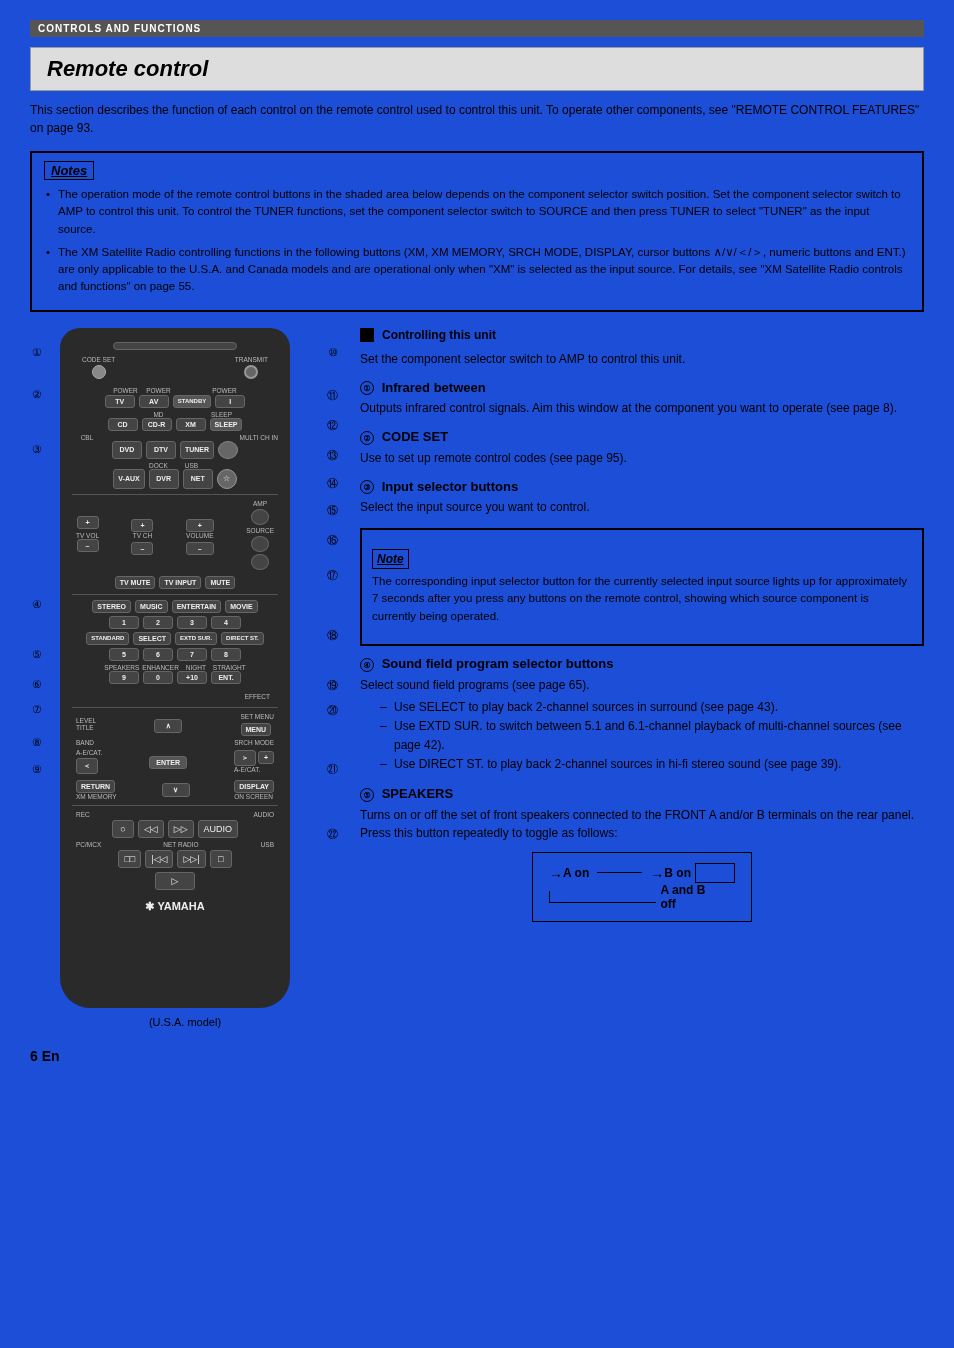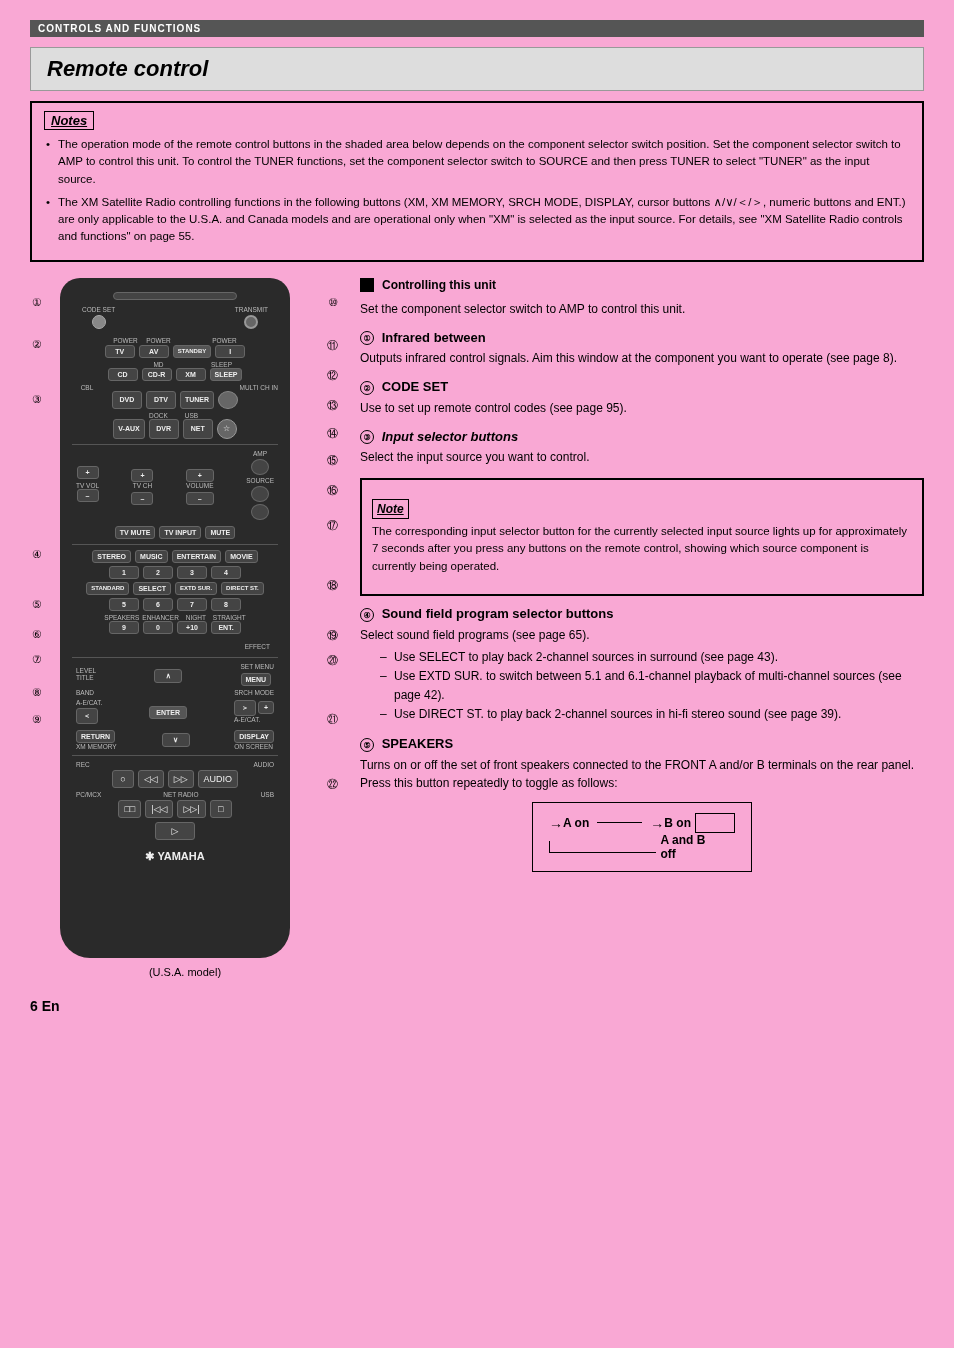--- a/index.html
+++ b/index.html
@@ -9,21 +9,21 @@
       background: #fff;
       color: #000;
       width: 954px;
       min-height: 1348px;
       padding: 0;
     }
     .page {
       width: 954px;
       min-height: 1348px;
       padding: 20px 30px 30px 30px;
-      background: #f9a8d4;
+      background: #1d4ed8;
     }
     .top-bar {
       background: #555;
       color: #fff;
       font-size: 10px;
       font-weight: bold;
       padding: 3px 8px;
       margin-bottom: 10px;
       letter-spacing: 1px;
     }
@@ -246,20 +246,21 @@
 <div class="page">
 
   <div class="top-bar">
     <span>CONTROLS AND FUNCTIONS</span>
   </div>
 
   <div class="section-title">
     <span>Remote control</span>
   </div>
 
+  <p class="intro-text">This section describes the function of each control on the remote control used to control this unit. To operate other components, see "REMOTE CONTROL FEATURES" on page 93.</p>
 
   <div class="notes-box">
     <div class="notes-title">Notes</div>
     <ul>
       <li>The operation mode of the remote control buttons in the shaded area below depends on the component selector switch position. Set the component selector switch to AMP to control this unit. To control the TUNER functions, set the component selector switch to SOURCE and then press TUNER to select "TUNER" as the input source.</li>
       <li>The XM Satellite Radio controlling functions in the following buttons (XM, XM MEMORY, SRCH MODE, DISPLAY, cursor buttons ∧/∨/＜/＞, numeric buttons and ENT.) are only applicable to the U.S.A. and Canada models and are operational only when "XM" is selected as the input source. For details, see "XM Satellite Radio controls and functions" on page 55.</li>
     </ul>
   </div>
 
   <div class="main-content">
@@ -579,21 +580,21 @@
         <div class="subsection-title">
           <span class="circle-num">②</span>
           <span style="margin-left:4px;">CODE SET</span>
         </div>
         <p>Use to set up remote control codes (see page 95).</p>
       </div>
 
       <div class="subsection">
         <div class="subsection-title">
           <span class="circle-num">③</span>
-          <span style="margin-left:4px;font-style:italic;">Input selector buttons</span>
+          <span style="margin-left:4px;">Input selector buttons</span>
         </div>
         <p>Select the input source you want to control.</p>
       </div>
 
       <div class="note-box-small">
         <div class="note-title">Note</div>
         <p>The corresponding input selector button for the currently selected input source lights up for approximately 7 seconds after you press any buttons on the remote control, showing which source component is currently being operated.</p>
       </div>
 
       <div class="subsection">

